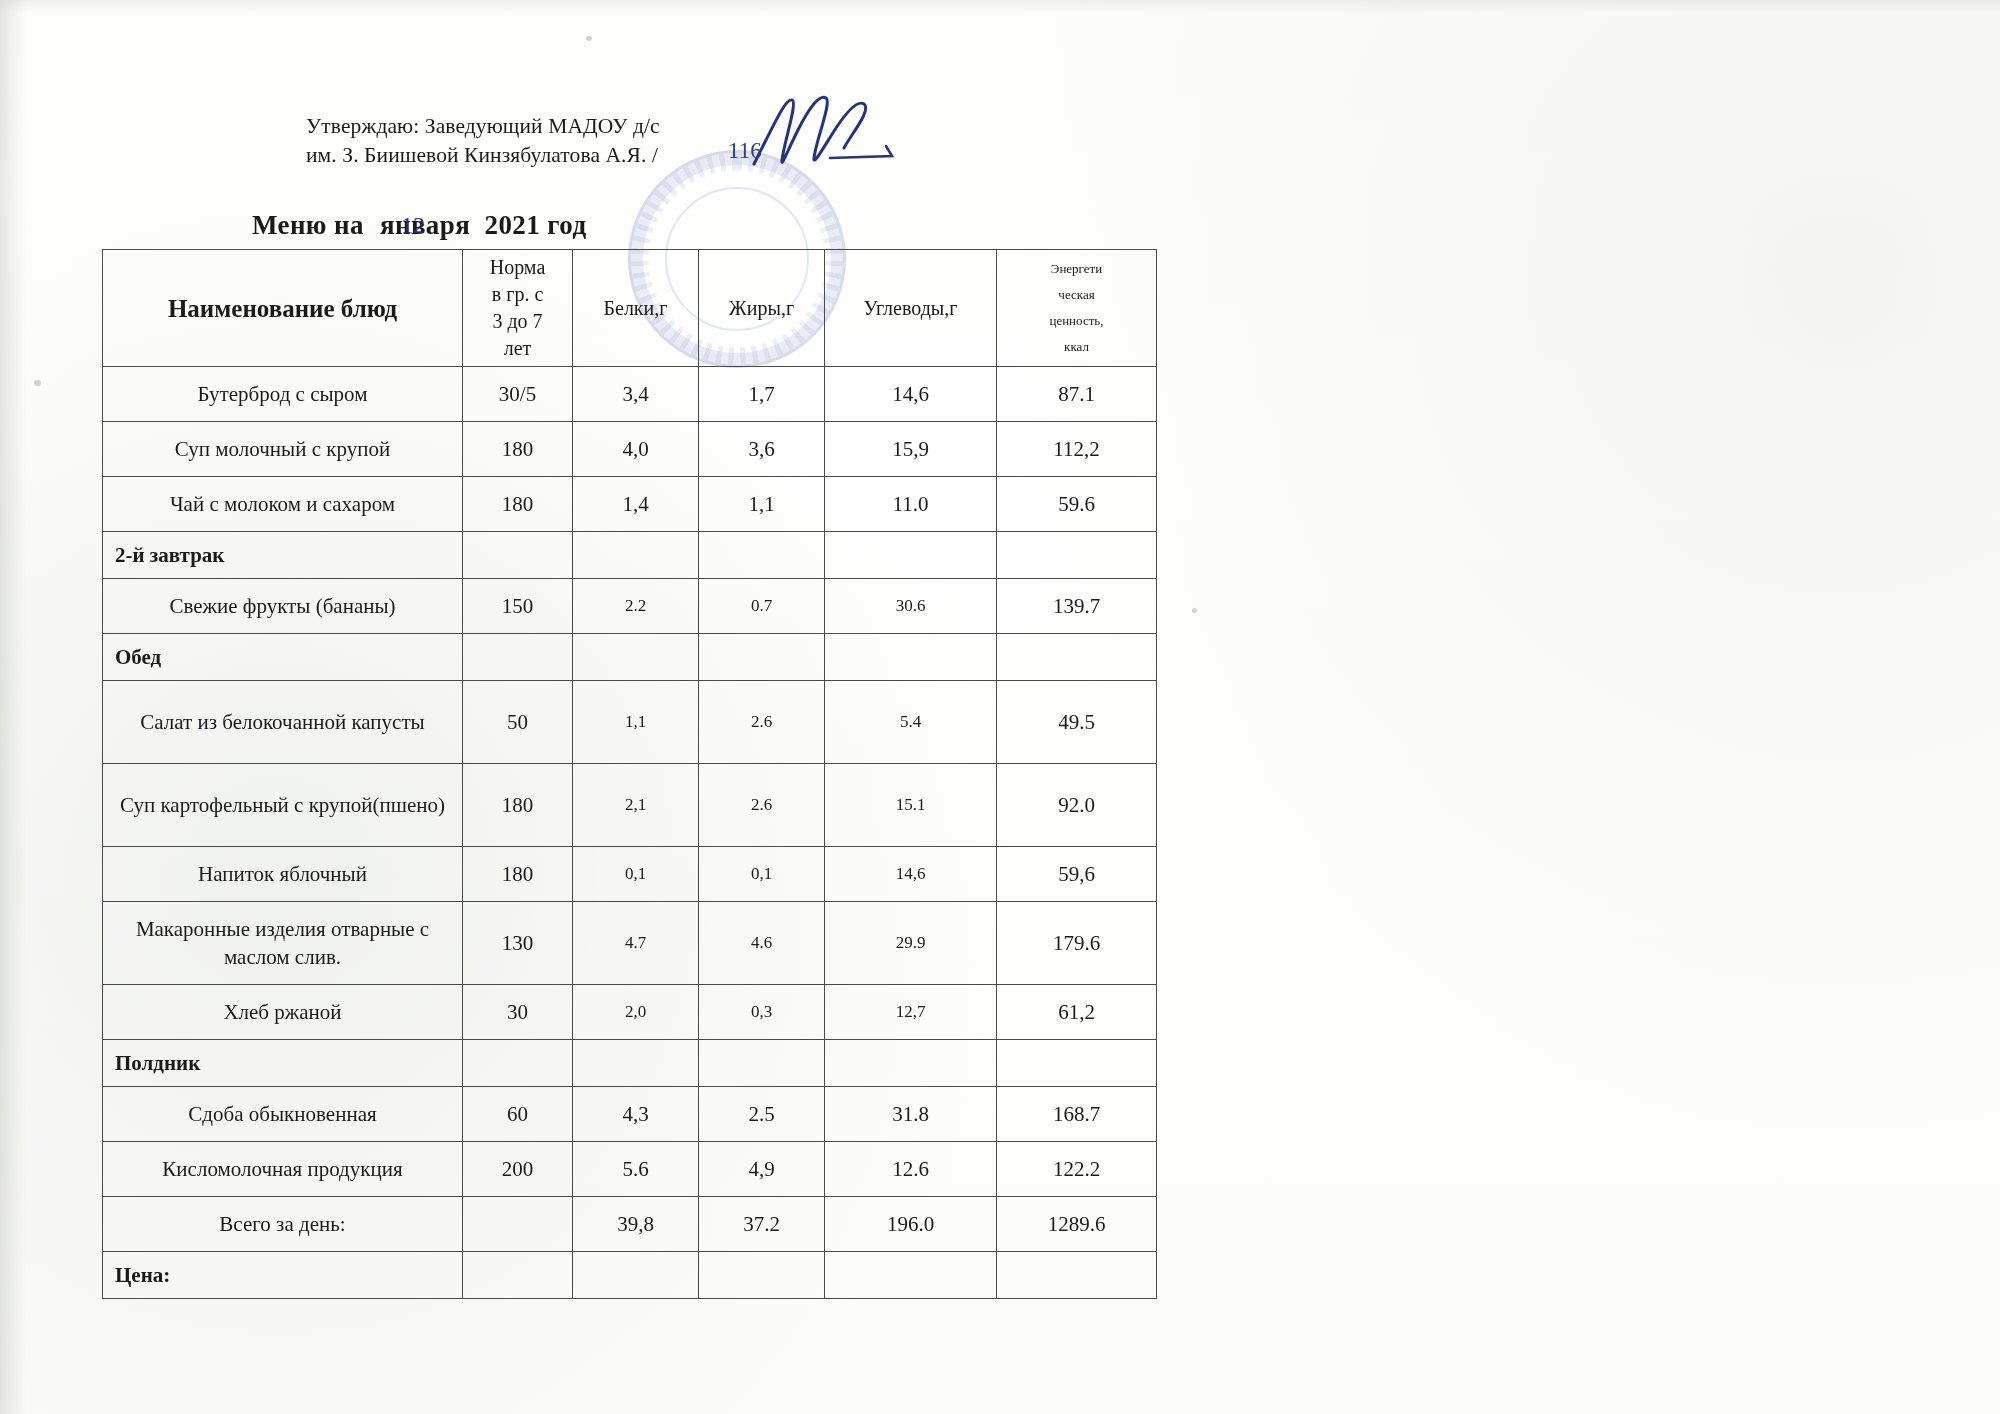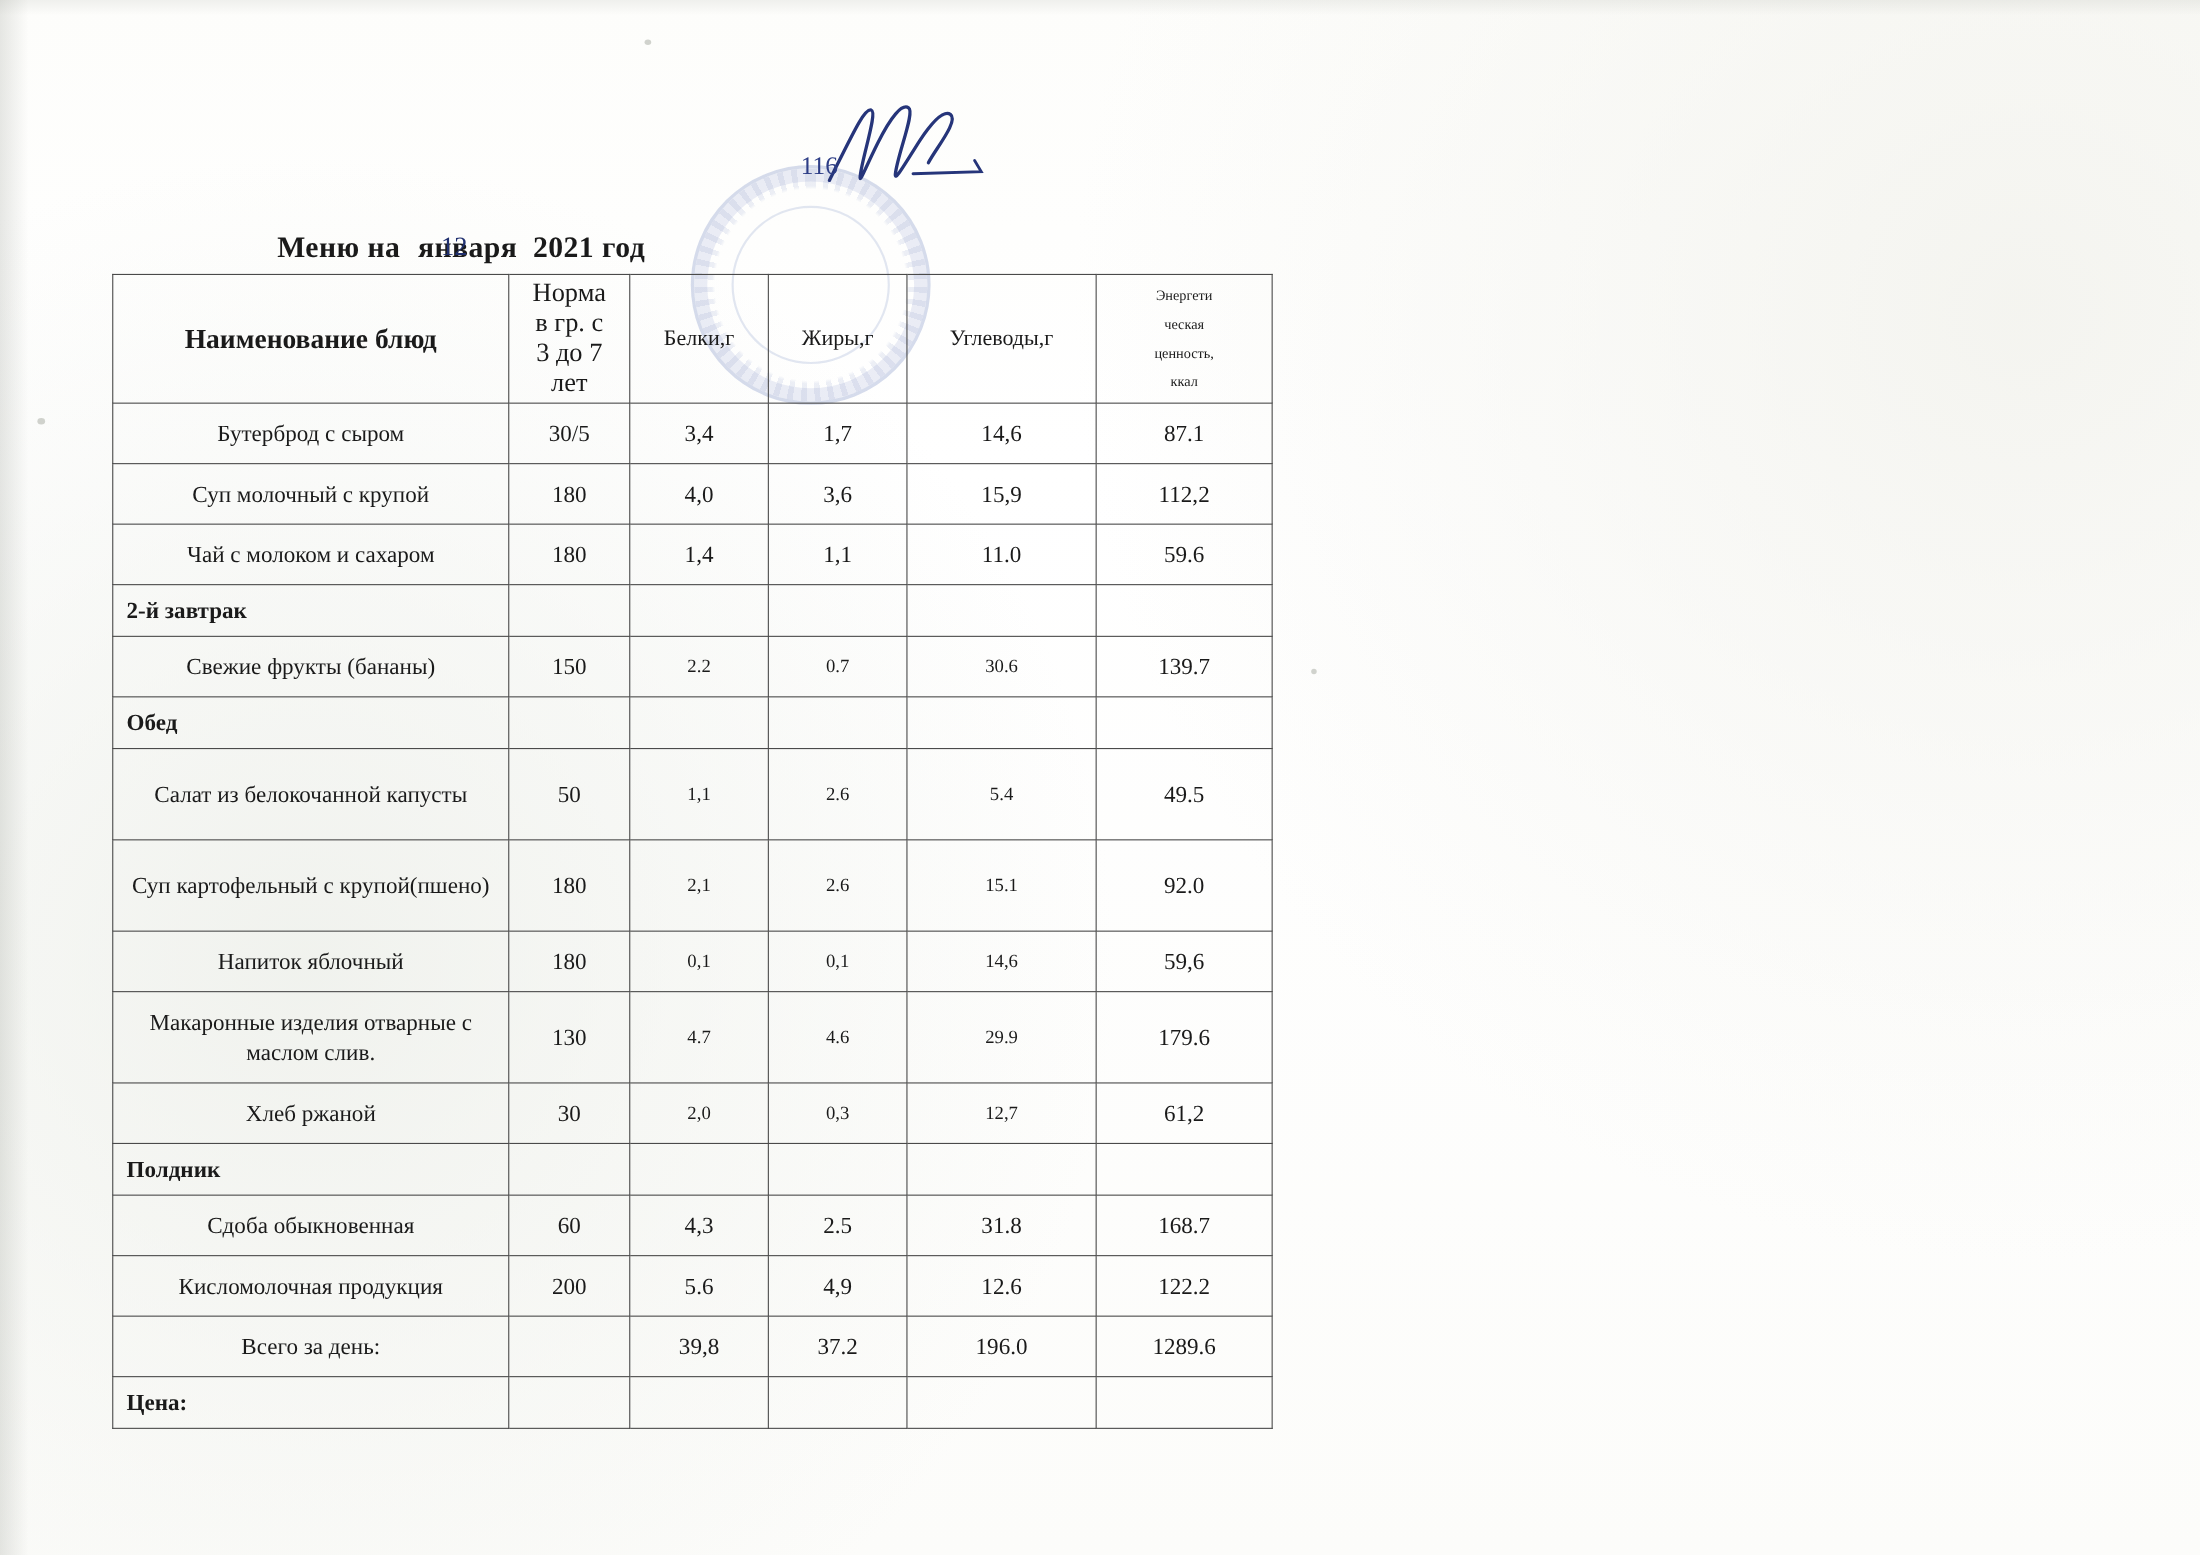--- a/index.html
+++ b/index.html
@@ -149,21 +149,21 @@
   thead th {
     text-align: center;
     font-weight: normal;
     line-height: 27px;
   }
   th.h-name {
     font-size: 25px;
     font-weight: bold;
     text-align: center;
   }
-  th.h-norm { font-size: 24px; margin-left: 47px; }
+  th.h-norm { font-size: 20px; margin-left: 47px; }
   th.h-kcal { font-size: 13px; line-height: 26px; }
 
   td.dish {
     text-align: center;
     font-size: 21px;
     line-height: 28px;
     padding-left: 12px;
   }
   td.num {
     text-align: center;
@@ -186,20 +186,24 @@
 <body>
 
 <div class="page">
   <div class="scan-edge-left"></div>
   <div class="scan-edge-top"></div>
 
   <div class="speck" style="left:586px;top:36px;width:6px;height:5px;"></div>
   <div class="speck" style="left:34px;top:380px;width:7px;height:6px;"></div>
   <div class="speck" style="left:1192px;top:608px;width:5px;height:5px;"></div>
 
+  <div class="approve">
+    <span>Утверждаю: Заведующий МАДОУ д/с</span>
+    <span class="l2">им. З. Биишевой Кинзябулатова А.Я. /</span>
+  </div>
 
   <div class="seal">
     <div class="seal-text"></div>
   </div>
 
   <svg class="signature" viewBox="0 0 160 78">
     <path d="M14 72 C 36 28, 46 6, 52 8 C 58 10, 44 50, 42 68 C 41 76, 46 62, 58 38 C 70 14, 80 2, 86 6 C 92 10, 76 48, 74 66 C 73 74, 82 58, 96 36 C 108 18, 118 8, 124 12 C 132 18, 110 44, 104 56" fill="none" stroke="#26357a" stroke-width="3" stroke-linecap="round"></path>
     <path d="M90 66 L 152 64 L 146 54" fill="none" stroke="#26357a" stroke-width="2.6" stroke-linecap="round"></path>
   </svg>
   <div class="sig-num">116</div>

